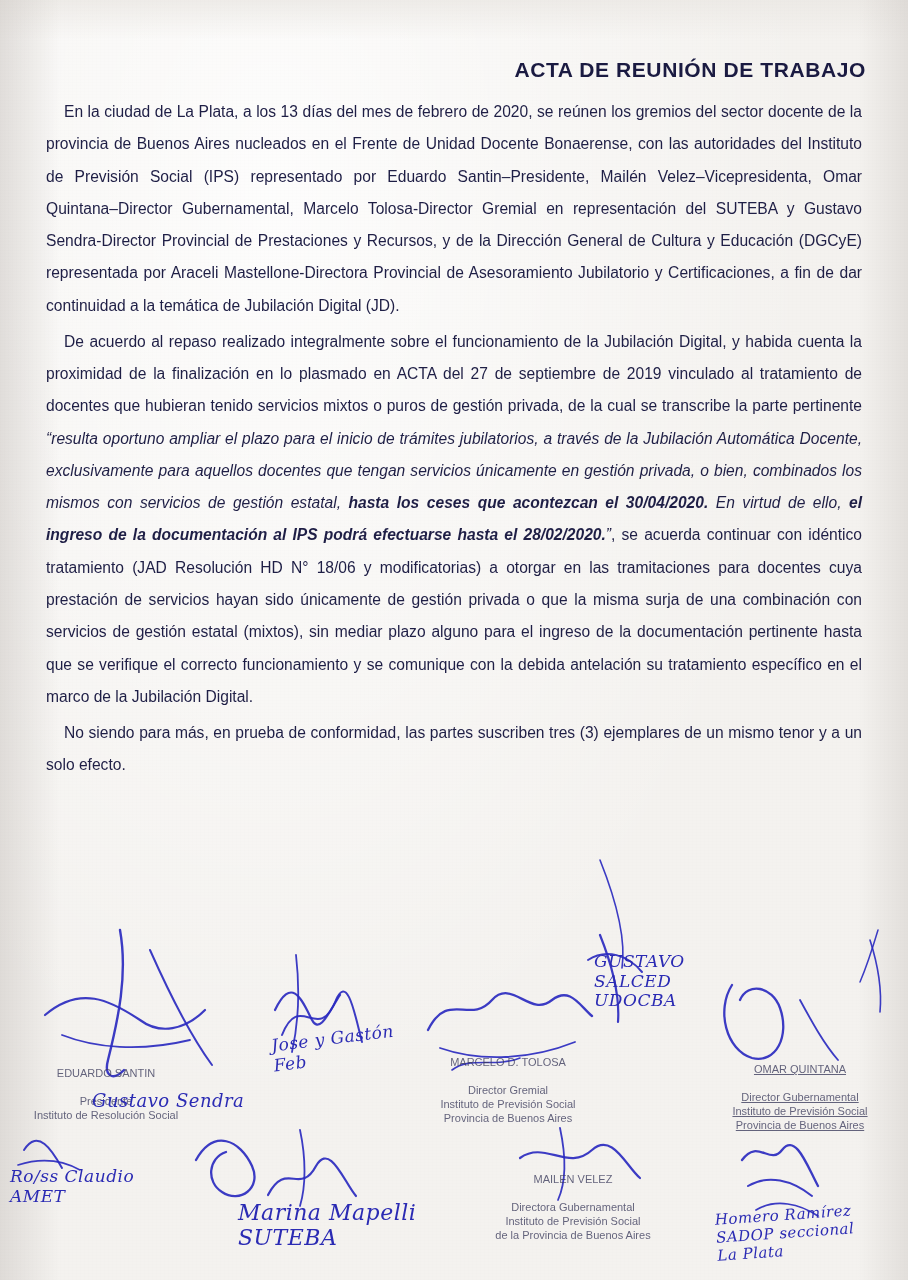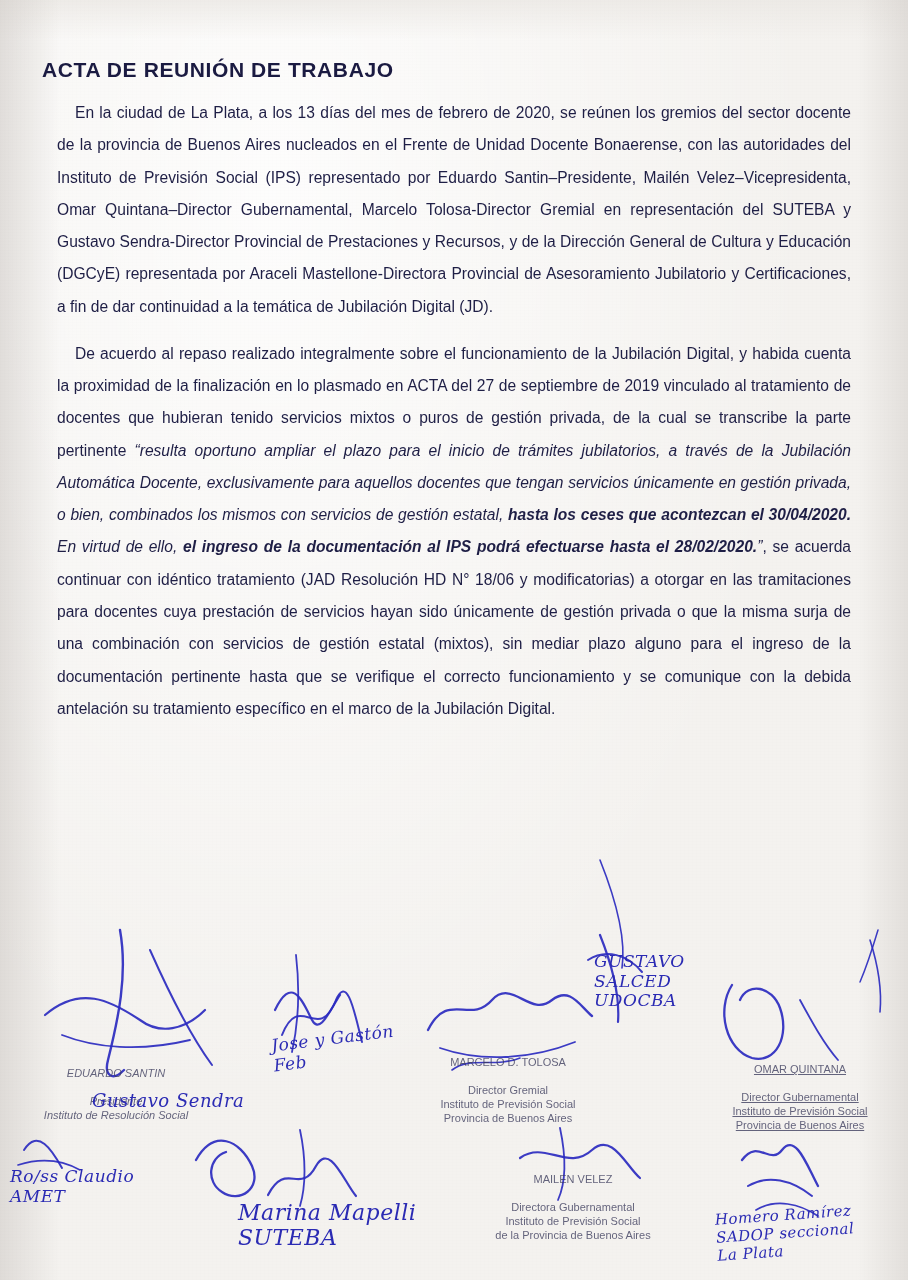--- a/index.html
+++ b/index.html
@@ -37,31 +37,31 @@
       repeating-linear-gradient(0deg, rgba(0,0,0,0.012) 0px, rgba(0,0,0,0.012) 1px, rgba(255,255,255,0) 1px, rgba(255,255,255,0) 3px),
       repeating-linear-gradient(90deg, rgba(0,0,0,0.010) 0px, rgba(0,0,0,0.010) 1px, rgba(255,255,255,0) 1px, rgba(255,255,255,0) 4px);
   }
   .content {
     position: relative;
     padding: 58px 42px 0 42px;
   }
   h1.doc-title {
     font-size: 21px;
     font-weight: bold;
-    text-align: left;
+    text-align: right;
     letter-spacing: .6px;
     margin: 0 0 14px 0;
     color: #1b1b42;
   }
   p.body-par {
     font-size: 15.6px;
     line-height: 2.07;
     text-align: justify;
     text-justify: inter-word;
-    margin: 15px;
+    margin: 4px;
     text-indent: 18px;
     color: #1f1f46;
   }
   .quote {
     font-style: italic;
   }
   
   .sign-layer {
     position: absolute;
     left: 0; top: 0;
@@ -98,20 +98,21 @@
   <div class="content">
     <h1 class="doc-title">ACTA DE REUNIÓN DE TRABAJO</h1>
 
     <p class="body-par">En la ciudad de La Plata, a los 13 días del mes de febrero de 2020, se reúnen los gremios del sector docente de la provincia de Buenos Aires nucleados en el Frente de Unidad Docente Bonaerense, con las autoridades del Instituto de Previsión Social (IPS) representado por Eduardo Santin–Presidente, Mailén Velez–Vicepresidenta, Omar Quintana–Director Gubernamental, Marcelo Tolosa-Director Gremial en representación del SUTEBA y Gustavo Sendra-Director Provincial de Prestaciones y Recursos, y de la Dirección General de Cultura y Educación (DGCyE) representada por Araceli Mastellone-Directora Provincial  de Asesoramiento Jubilatorio y Certificaciones, a fin de dar continuidad a la temática de Jubilación Digital (JD).</p>
 
     <p class="body-par">
       <span>De acuerdo al repaso realizado integralmente sobre el funcionamiento de la Jubilación Digital, y habida cuenta la proximidad de la finalización en lo plasmado en ACTA del 27 de septiembre de 2019 vinculado al tratamiento de docentes que hubieran tenido servicios mixtos o puros de gestión privada, de la cual se transcribe la parte pertinente</span>
       <span class="quote">“</span><span class="quote">resulta oportuno ampliar el plazo para el inicio de trámites jubilatorios, a través de la Jubilación Automática Docente, exclusivamente para aquellos docentes que tengan servicios únicamente en gestión privada, o bien, combinados los mismos con servicios de gestión estatal, </span><b class="quote">hasta los ceses que acontezcan el 30/04/2020.</b><span class="quote"> En virtud de ello, </span><b class="quote">el ingreso de la documentación al IPS podrá efectuarse hasta el 28/02/2020.</b><span class="quote">”</span><span>, se acuerda continuar con idéntico tratamiento (JAD Resolución HD N° 18/06 y modificatorias) a otorgar en las tramitaciones para docentes cuya prestación de servicios hayan sido únicamente de gestión privada o que la misma surja de una combinación con servicios de gestión estatal (mixtos), sin mediar plazo alguno para el ingreso de la documentación pertinente hasta que se verifique el correcto funcionamiento y se comunique con la debida antelación su tratamiento específico en el marco de la Jubilación Digital.</span>
     </p>
 
+    <p class="body-par">No siendo para más, en prueba de conformidad, las partes suscriben tres (3) ejemplares de un mismo tenor y a un solo efecto.</p>
   </div>
 
   <div class="sign-layer">
 
     <svg class="ink" width="908" height="1280">
 
       <path d="M45 1015 C80 985, 110 1000, 140 1020 C160 1035, 185 1030, 205 1010" stroke-width="2.2"></path>
       <path d="M120 930 C128 975, 118 1020, 108 1060 C104 1075, 112 1082, 124 1070" stroke-width="2.4"></path>
       <path d="M150 950 C170 995, 190 1035, 212 1065" stroke-width="2"></path>
       <path d="M62 1035 C95 1048, 140 1052, 190 1040" stroke-width="1.8"></path>
@@ -142,21 +143,21 @@
       <path d="M560 1128 C566 1156, 566 1182, 558 1200" stroke-width="1.8"></path>
 
       <path d="M742 1160 C758 1138, 770 1166, 782 1150 C796 1132, 808 1168, 818 1186" stroke-width="2.3"></path>
       <path d="M748 1186 C768 1174, 792 1180, 812 1196" stroke-width="2"></path>
       <path d="M756 1210 C776 1198, 800 1204, 818 1216" stroke-width="1.7"></path>
 
       <path d="M600 860 C618 905, 626 940, 622 968" stroke-width="1.6" opacity=".8"></path>
       <path d="M878 930 C872 950, 866 968, 860 982" stroke-width="1.5" opacity=".8"></path>
     </svg>
 
-    <div class="sig-caption" style="left:16px; top:1052px; width:200px;font-style:italic;">
+    <div class="sig-caption" style="left:6px; top:1052px; width:200px;">
       <div>EDUARDO SANTIN</div>
       <div>Presidente
 Instituto de Resolución Social</div>
     </div>
 
     <div class="sig-caption" style="left:398px; top:1041px; width:220px;">
       <div>MARCELO D. TOLOSA</div>
       <div>Director Gremial
 Instituto de Previsión Social
 Provincia de Buenos Aires</div>

